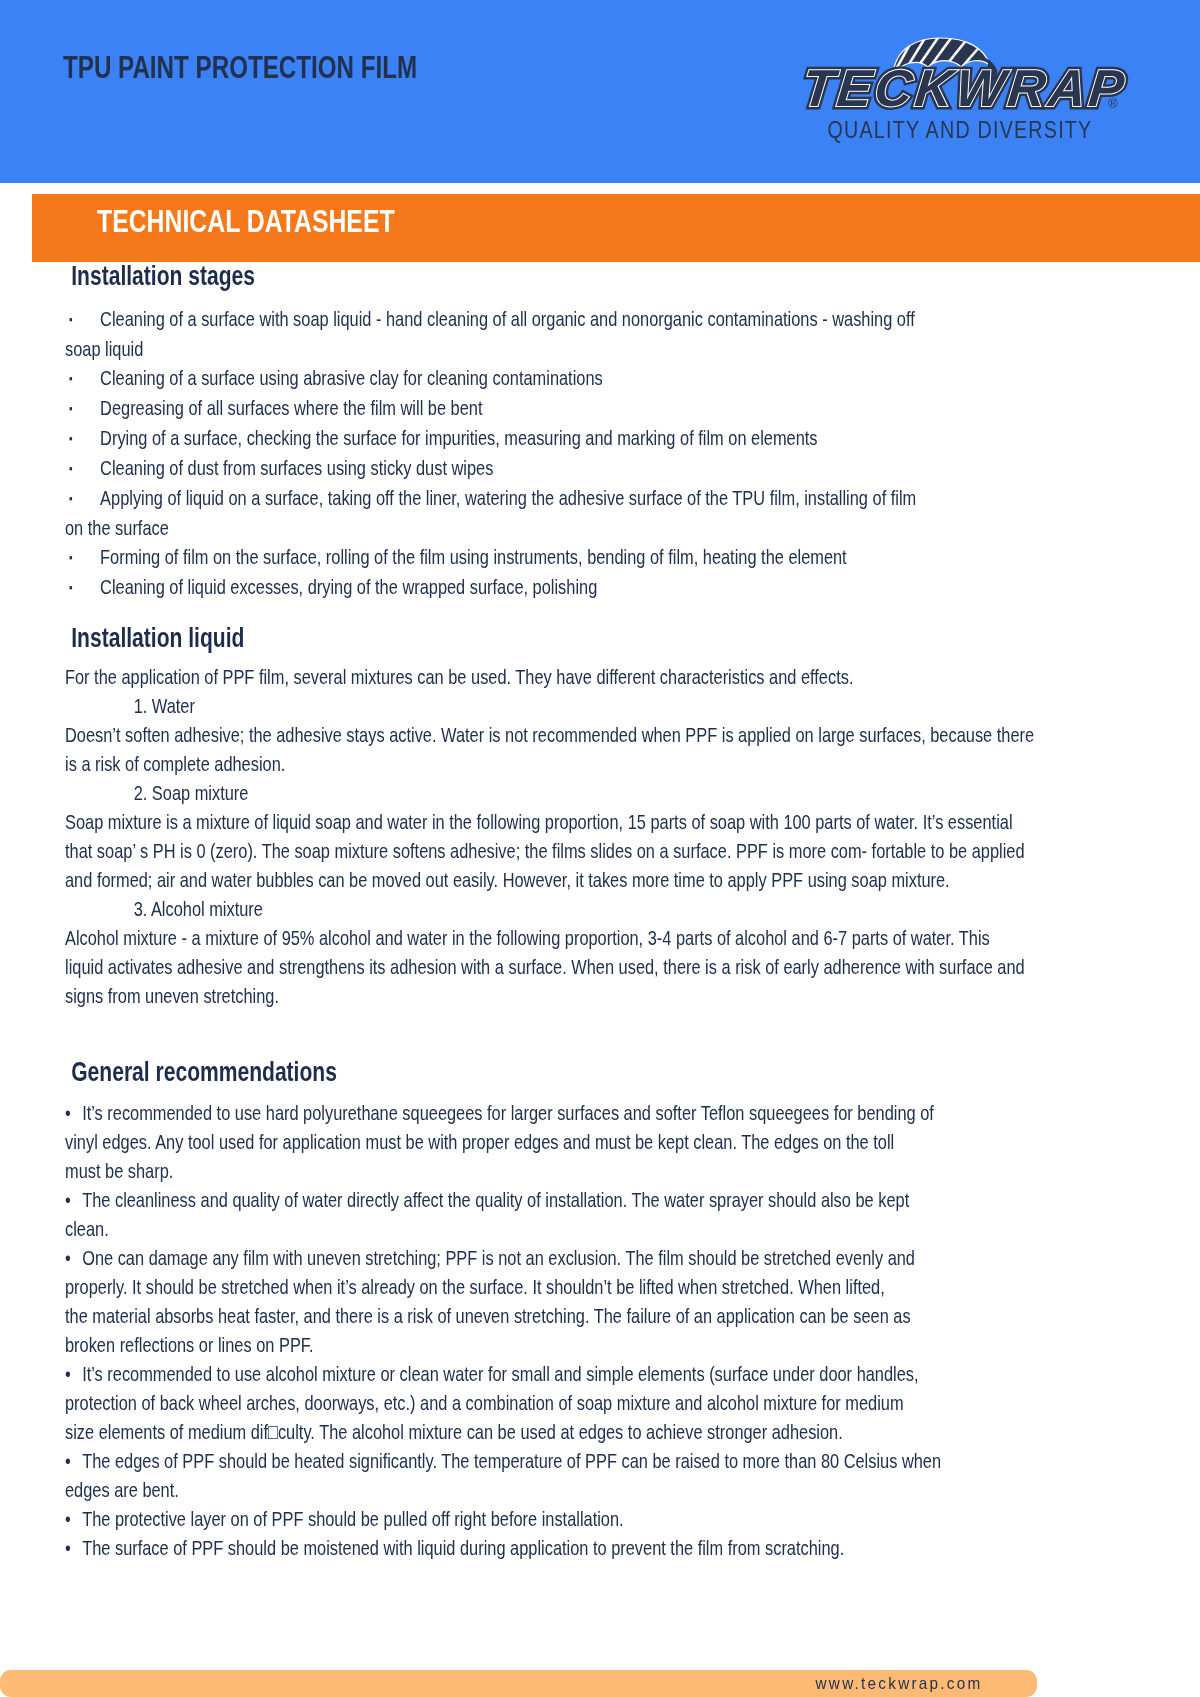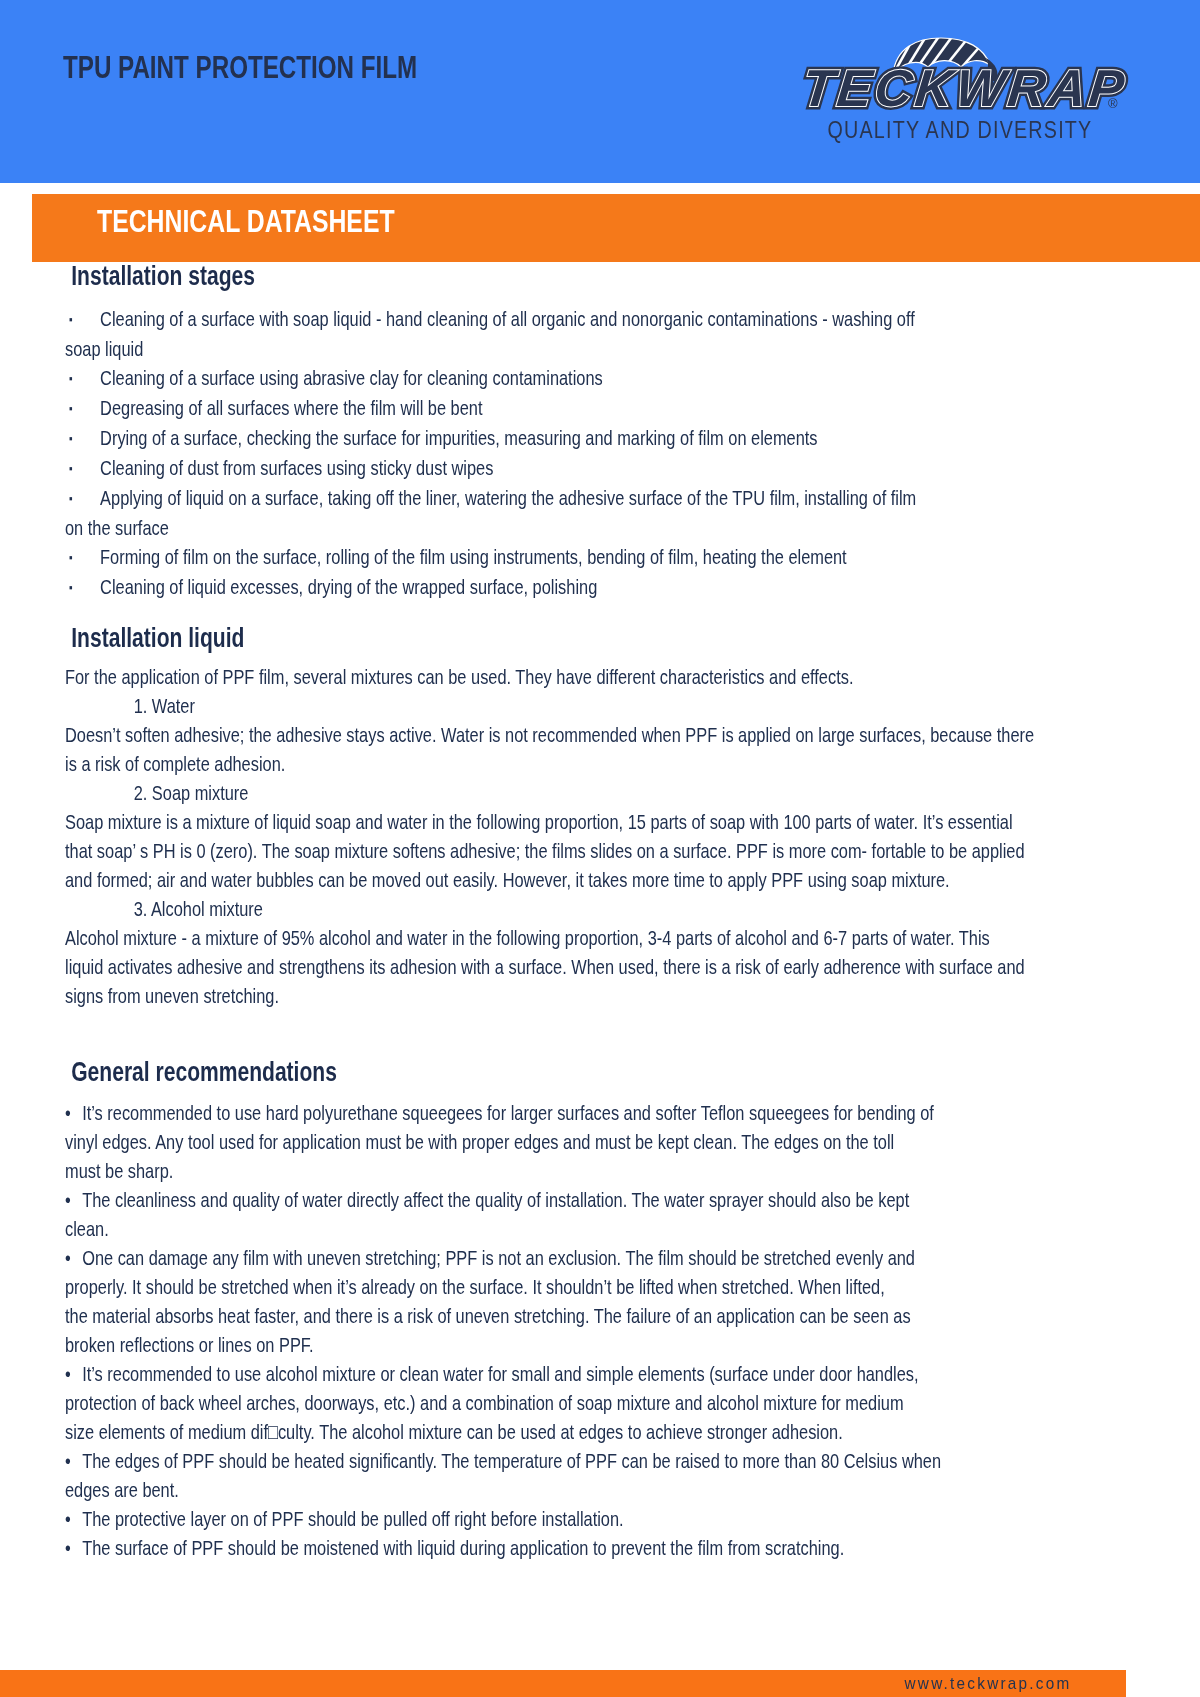--- a/index.html
+++ b/index.html
@@ -56,22 +56,23 @@
   .list-recs   { margin-top:12px; }
   .ln { font-size:21px; line-height:29px; white-space:nowrap; }
   .sq {
     display:inline-block; width:45px; box-sizing:border-box; padding-left:5px;
     font-size:13px; vertical-align:2px;
   }
   .dot { display:inline-block; width:22px; }
   .ind { padding-left:88px; }
   
   .footer {
-    position:absolute; left:0; top:1670px; width:1126px; height:27px;
-    background:#f97316;
+    position:absolute; left:0; top:1670px; width:1037px; height:27px;
+    background:#fdba74;
+    border-radius:11px;
   }
   .footer-url {
     position:absolute; right:55px; top:4px;
     font-size:17px; letter-spacing:2.5px; color:#25334f; white-space:nowrap;
     transform:scaleX(0.9); transform-origin:right top;
   }
 </style>
 </head>
 <body>
 

